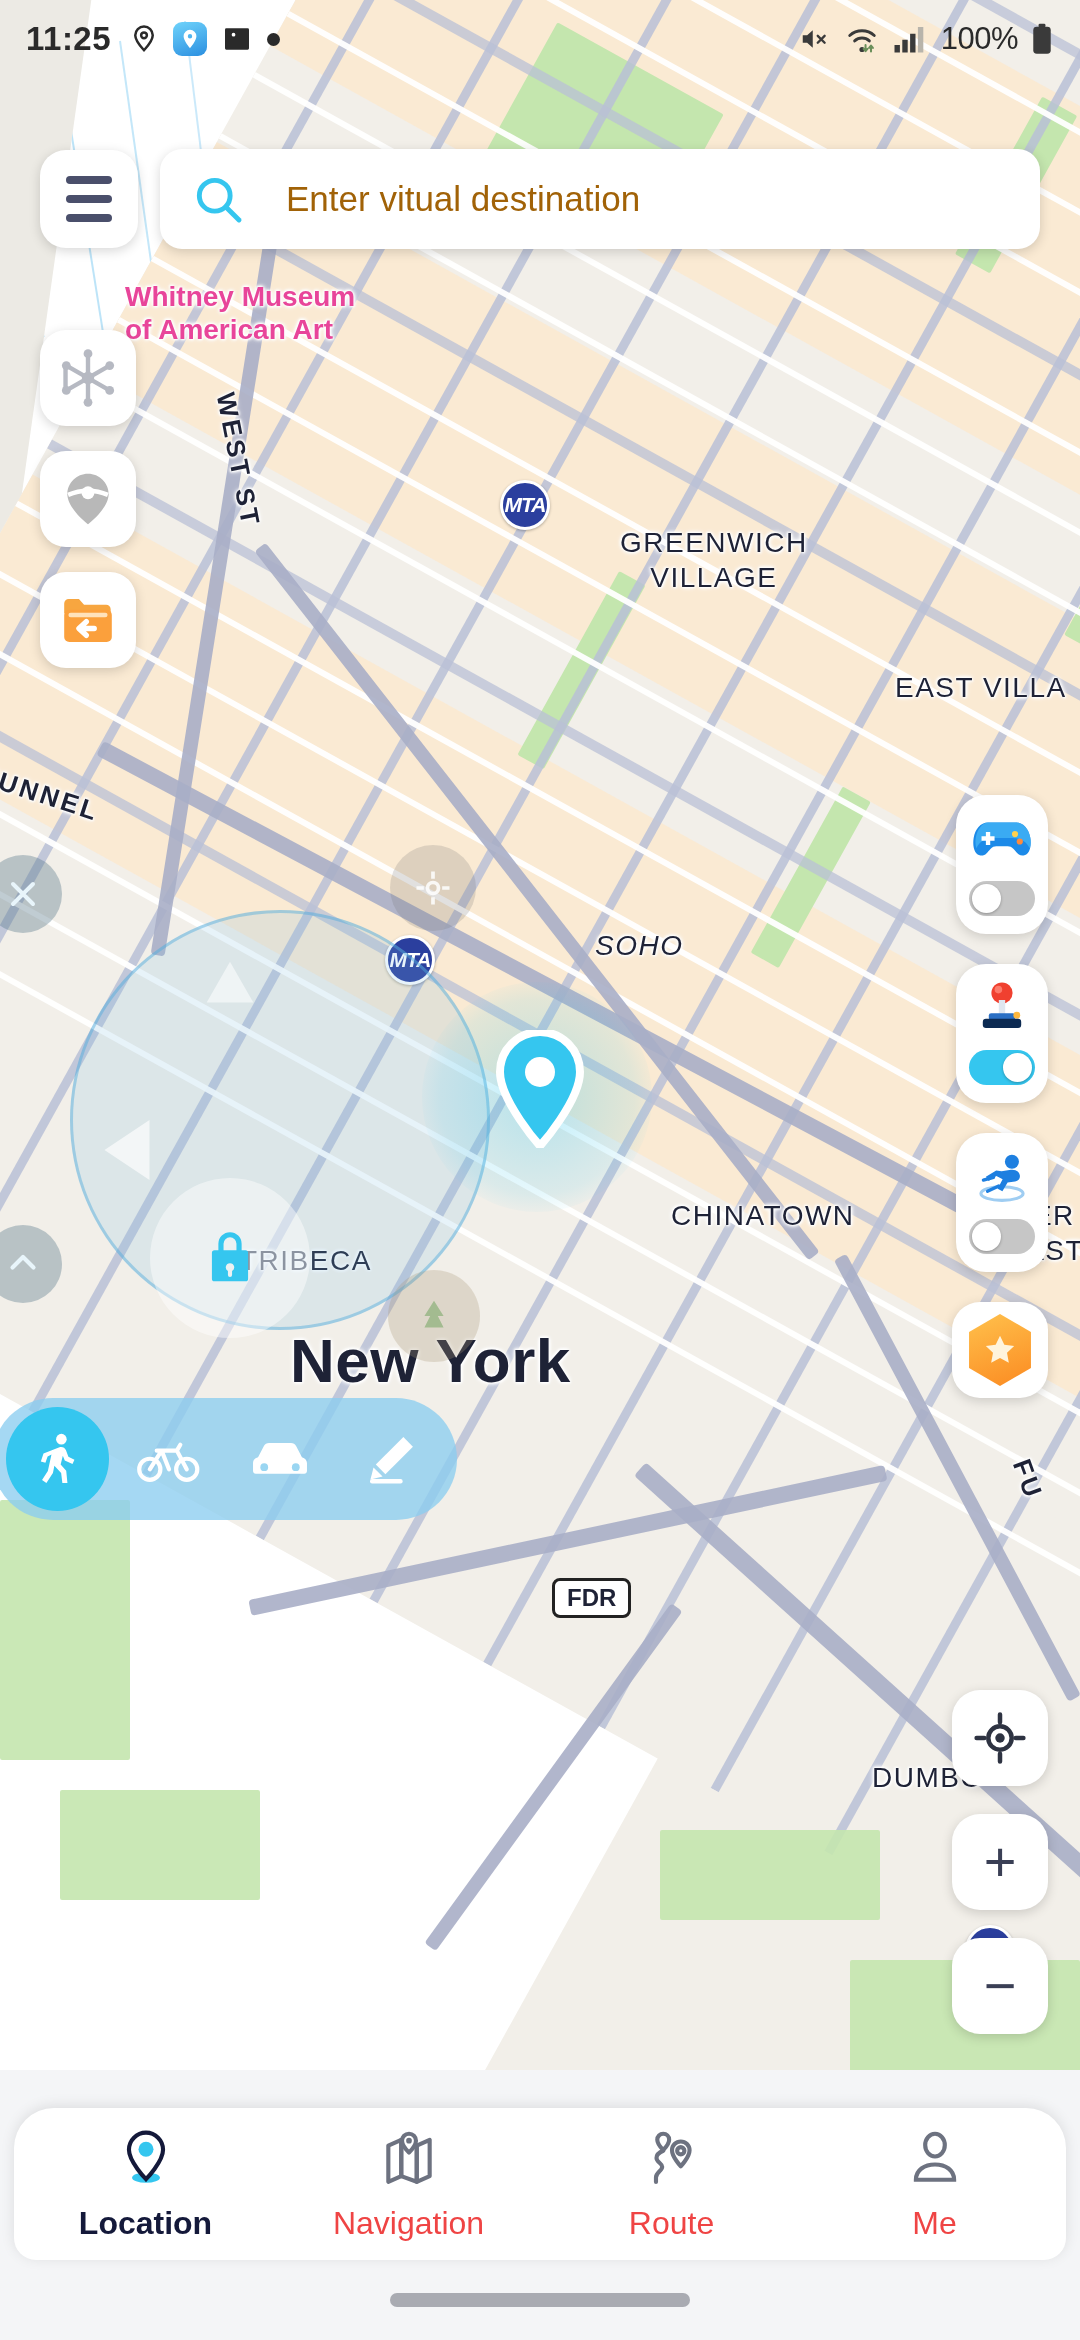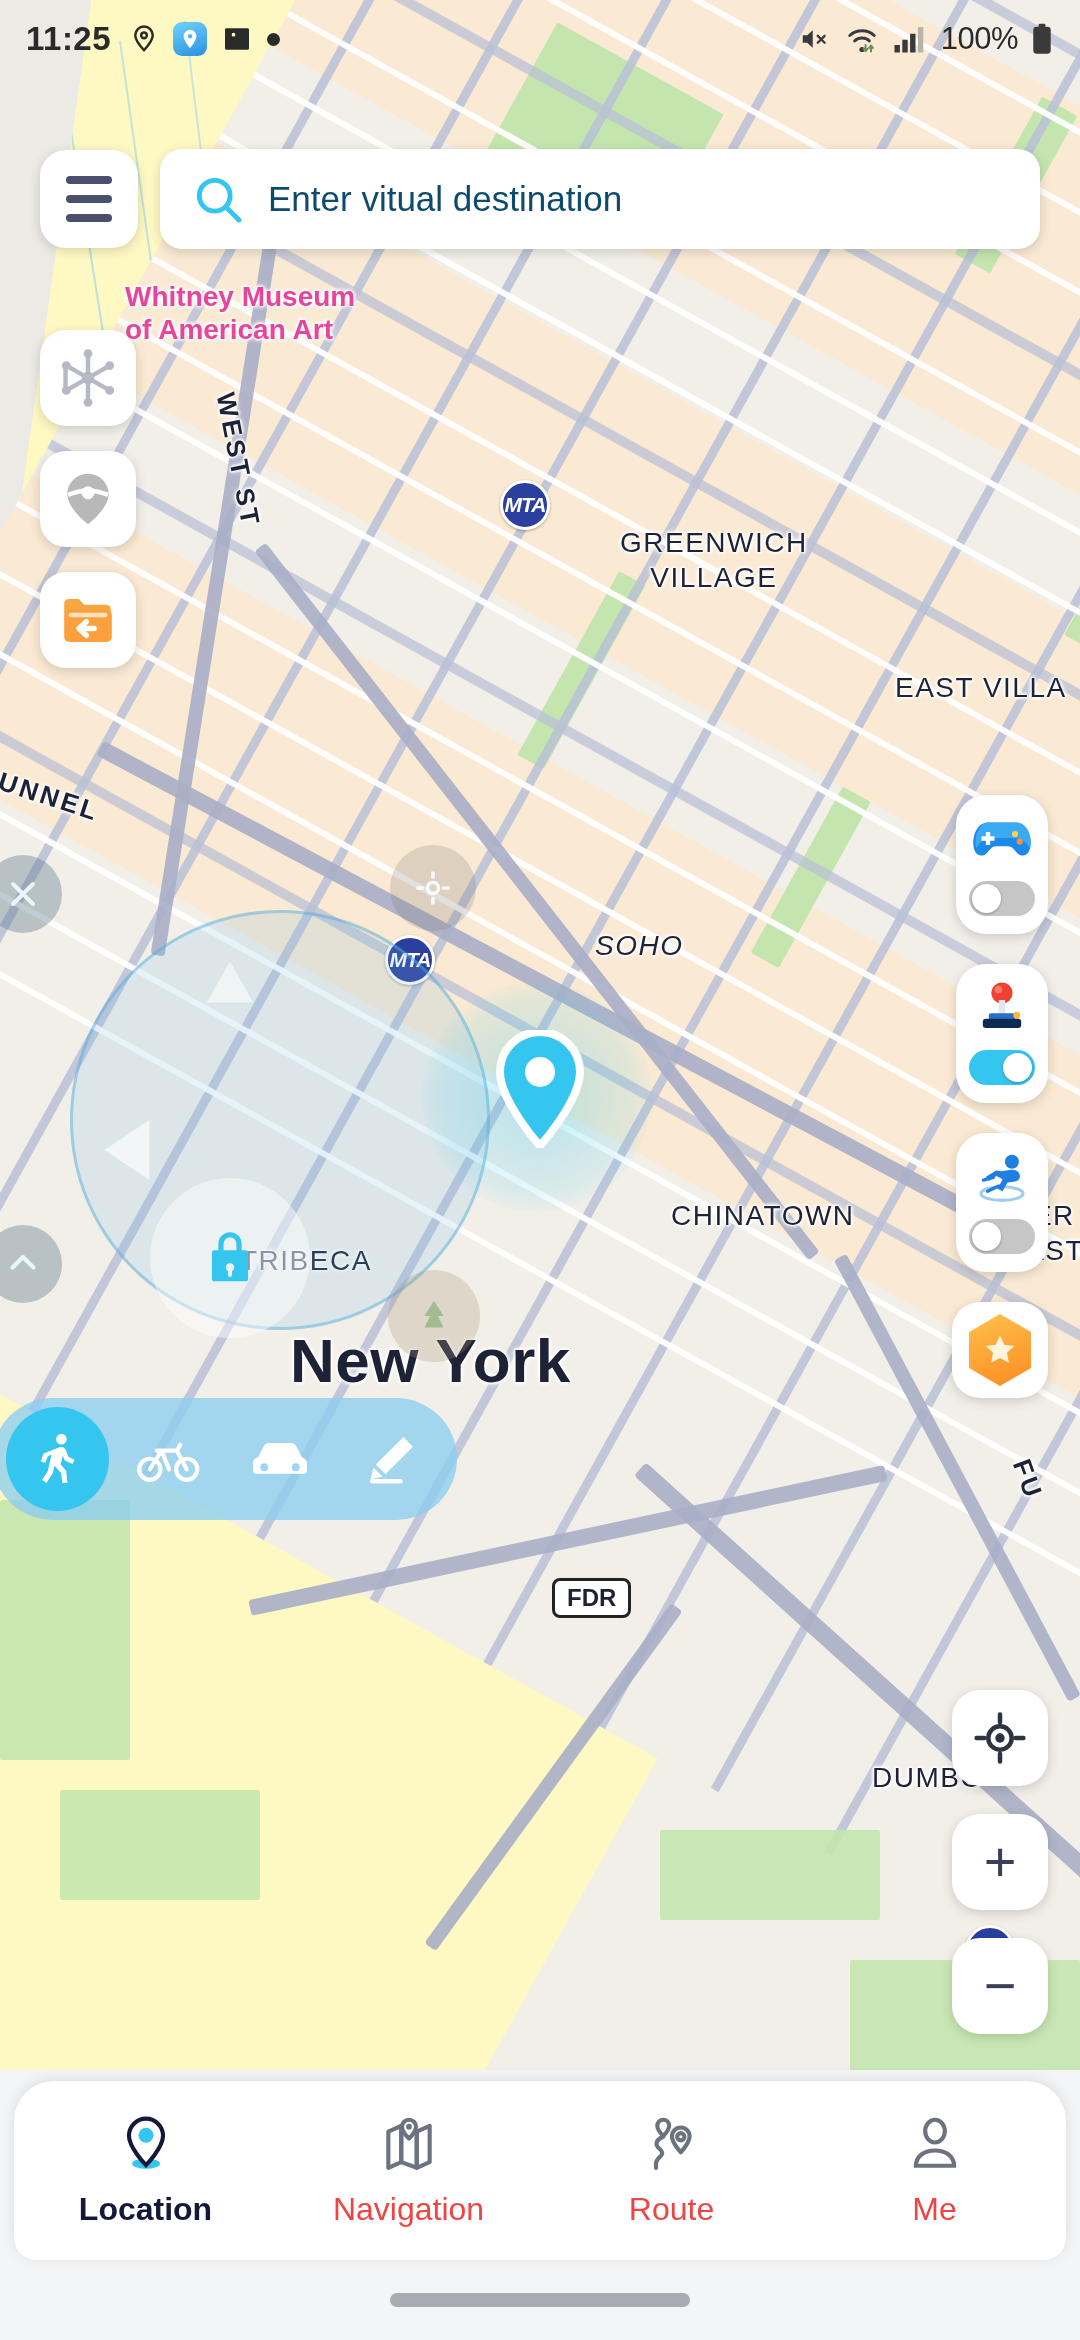--- a/index.html
+++ b/index.html
@@ -7,21 +7,21 @@
   body {
     font-family:"Liberation Sans", sans-serif;
     background:#8ed3f7;
     position:relative;
   }
   #app { position:absolute; inset:0; overflow:hidden; }
 
   
   .map-base {
     position:absolute; inset:0;
-    background:#fef9c3;
+    background:#ffffff;
   }
   
   .land {
     position:absolute;
     background:#f2efe9;
   }
   .land-manhattan{
     left:150px; top:-420px; width:1500px; height:1900px;
     transform:rotate(29deg);
     transform-origin: 20% 40%;
@@ -121,21 +121,21 @@
     display:flex; flex-direction:column; align-items:center; justify-content:center; gap:11px;
     flex:0 0 auto; cursor:pointer;
   }
   .menu-btn span{ display:block; width:46px; height:8px; background:#4a4f6b; border-radius:4px;}
   .searchbox{
     flex:1; height:100px; background:#fff; border-radius:22px;
     box-shadow:0 3px 12px rgba(0,0,0,.16);
     display:flex; align-items:center; padding:0 30px; gap:22px;
   }
   .search-ph{
-    font-size:35px; color:#0c4a6e; font-weight:400;
+    font-size:35px; color:#a16207; font-weight:400;margin-left:18px;
   }
 
   
   .left-stack{
     position:absolute; left:40px; top:330px; z-index:45;
     display:flex; flex-direction:column; gap:25px;
   }
   .tool-btn{
     width:96px; height:96px; background:#fff; border-radius:26px;
     box-shadow:0 3px 12px rgba(0,0,0,.16);
@@ -231,21 +231,21 @@
     display:flex; align-items:center; padding:0 14px; gap:8px;
   }
   .mode{
     width:104px; height:104px; border-radius:50%;
     display:flex; align-items:center; justify-content:center; cursor:pointer;
   }
   .mode.active{ background:#35c6ef; }
 
   
   .bottomnav{
-    position:absolute; left:14px; right:14px; bottom:80px; height:179px;
+    position:absolute; left:14px; right:14px; bottom:80px; height:152px;
     background:#fff; border-radius:40px 40px 22px 22px;
     box-shadow:0 -2px 14px rgba(0,0,0,.10);
     display:flex; z-index:70;
   }
   .navitem{
     flex:1; display:flex; flex-direction:column;
     align-items:center; justify-content:center; gap:16px; cursor:pointer;
   }
   .navlabel{ font-size:32px; color:#ef4444; font-weight:400;}
   .navitem.active .navlabel{ color:#14193a; font-weight:700;}

